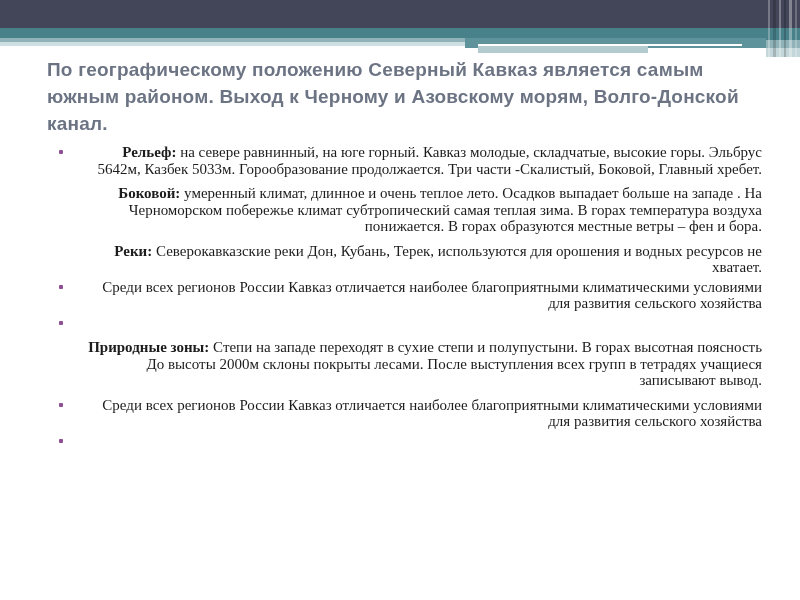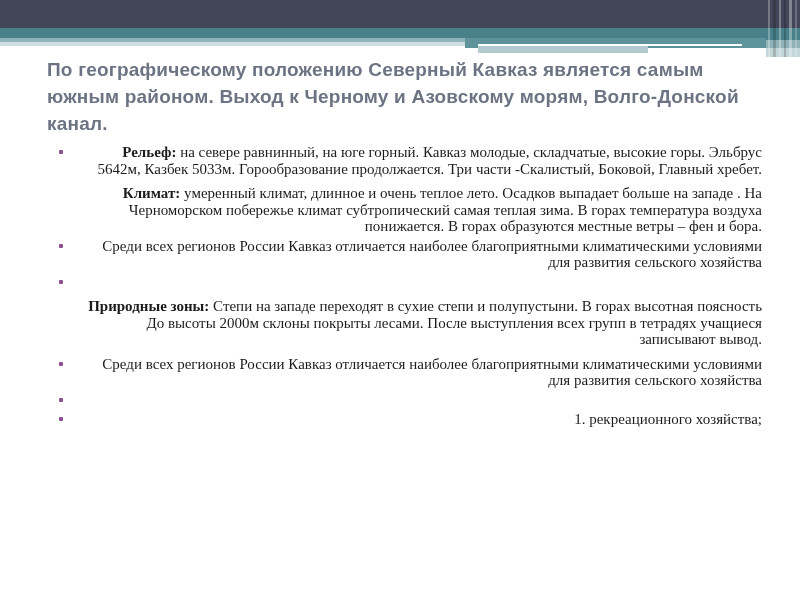--- a/index.html
+++ b/index.html
@@ -75,23 +75,27 @@
 
   <div class="row">
     <span class="marker">
         <i></i>
       </span>
     <span class="txt"><span class="b">Рельеф:</span><span> на севере равнинный, на юге горный. Кавказ молодые, складчатые, высокие горы. Эльбрус 5642м, Казбек 5033м. Горообразование продолжается. Три части -Скалистый, Боковой, Главный хребет.</span></span>
   </div>
 
   <div class="row nb sp">
     <span class="marker"></span>
-    <span class="txt"><span class="b">Климат:</span><span> умеренный климат, длинное и очень теплое лето. Осадков выпадает больше на западе . На Черноморском побережье климат субтропический самая теплая зима. В горах температура воздуха понижается. В горах образуются местные ветры – фен и бора.</span></span>
+    <span class="txt"><span class="b">Боковой:</span><span> умеренный климат, длинное и очень теплое лето. Осадков выпадает больше на западе . На Черноморском побережье климат субтропический самая теплая зима. В горах температура воздуха понижается. В горах образуются местные ветры – фен и бора.</span></span>
   </div>
 
+  <div class="row nb sp">
+    <span class="marker"></span>
+    <span class="txt"><span class="b">Реки:</span><span> Северокавказские реки Дон, Кубань, Терек, используются для орошения и водных ресурсов не хватает.</span></span>
+  </div>
 
 
   <div class="row">
     <span class="marker">
         <i></i>
       </span>
     <span class="txt"><span class="b"></span><span>Среди всех регионов России Кавказ отличается наиболее благоприятными климатическими условиями для развития сельского хозяйства</span></span>
   </div>
 
   <div class="row">
@@ -114,22 +118,16 @@
   </div>
 
   <div class="row">
     <span class="marker">
         <i></i>
       </span>
     <span class="txt"><span class="b"></span><span></span></span>
   </div>
 
 
-  <div class="row">
-    <span class="marker">
-        <i></i>
-      </span>
-    <span class="txt"><span class="b"></span><span>1. рекреационного хозяйства;</span></span>
-  </div>
 
 
 
 </div>
 
 </body></html>

